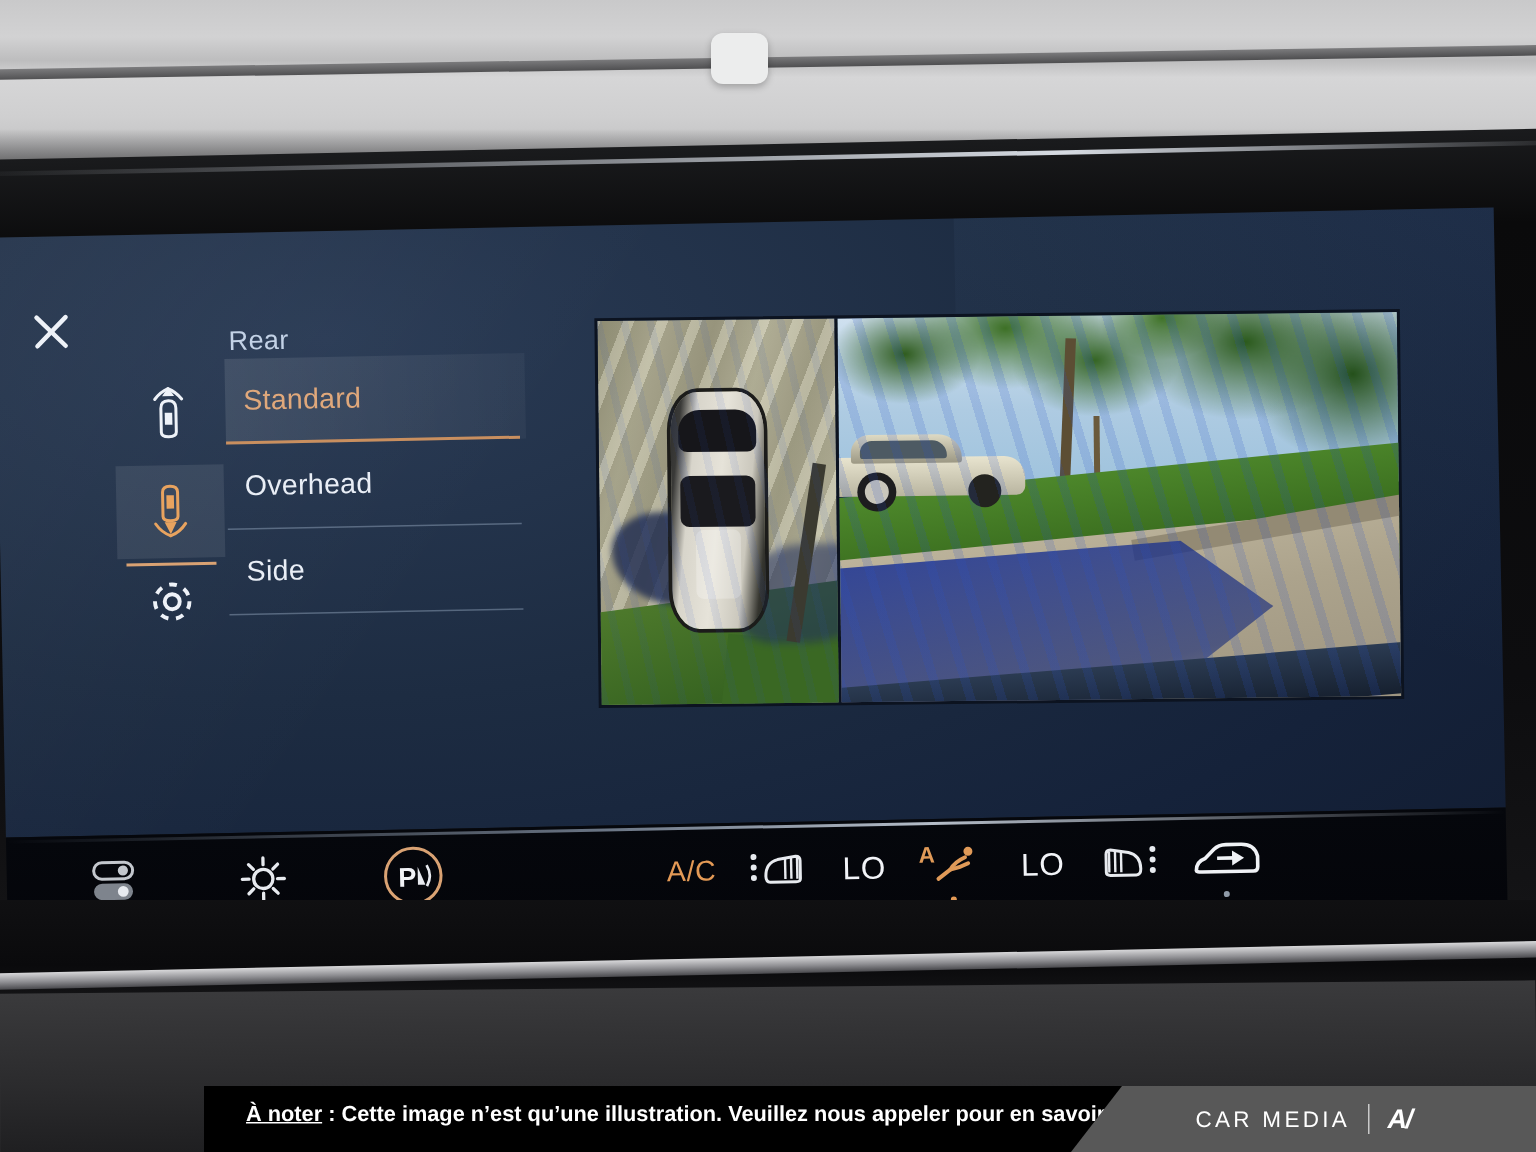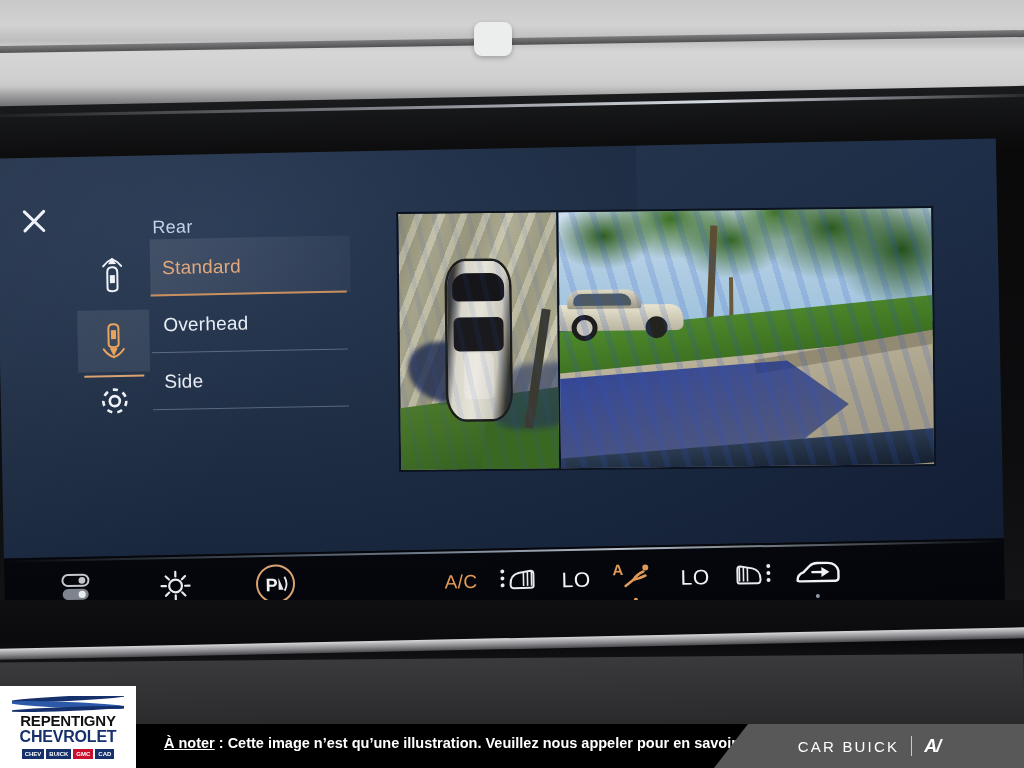--- a/index.html
+++ b/index.html
@@ -455,40 +455,25 @@
       </div>
     </div>
 
   </div>
 
   <div class="dash-bot">
     <div class="chrome"></div>
     <div class="grain"></div>
   </div>
 
-  <div class="logo">
-    <div class="wave">
-      <i></i>
-        <i></i>
-        <i></i>
-    </div>
-    <div class="l1">REPENTIGNY</div>
-    <div class="l2">CHEVROLET</div>
-    <div class="bar">
-      <span>CHEV</span>
-      <span>BUICK</span>
-      <span class="gmc">GMC</span>
-      <span>CAD</span>
-    </div>
-  </div>
 
   <div class="disc">
     <div class="txt">
       <u>À noter</u><span> : Cette image n’est qu’une illustration. Veuillez nous appeler pour en savoir plus.</span>
     </div>
     <div class="cmbar">
-      <span class="cm">CAR BUICK</span>
+      <span class="cm">CAR MEDIA</span>
       <span class="sep"></span>
       <span class="av">A/</span>
     </div>
   </div>
 
 </div>
 
 </body></html>

